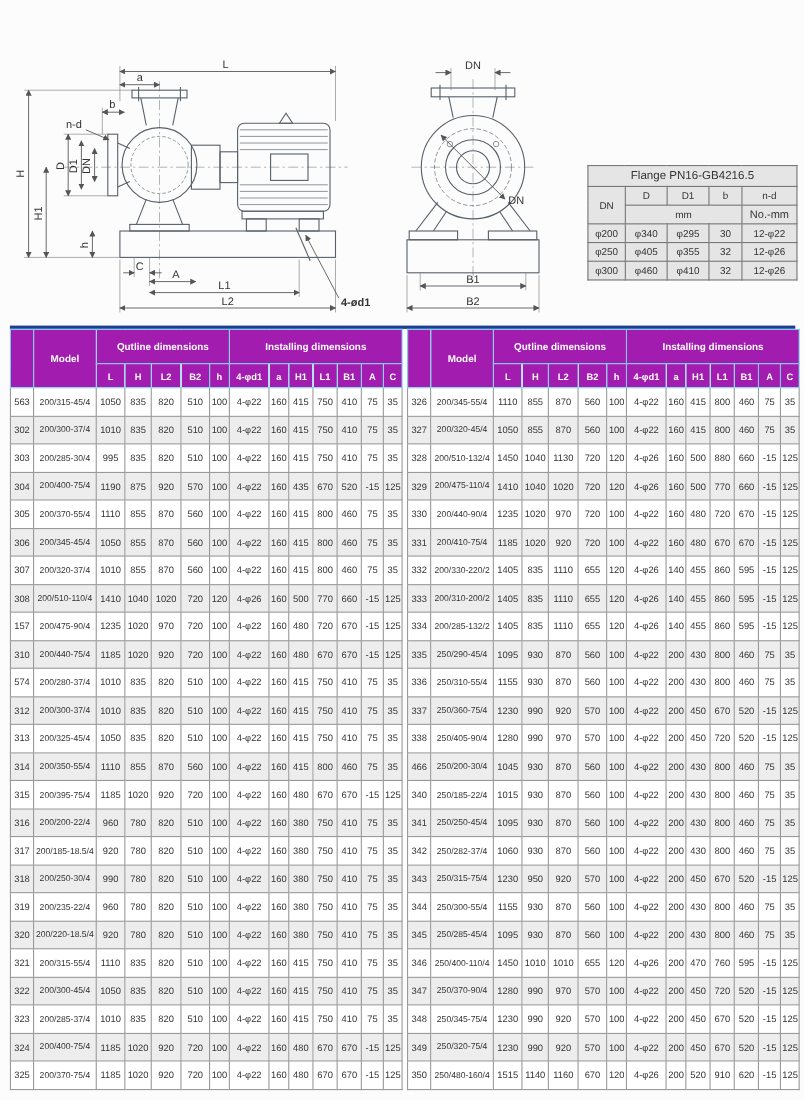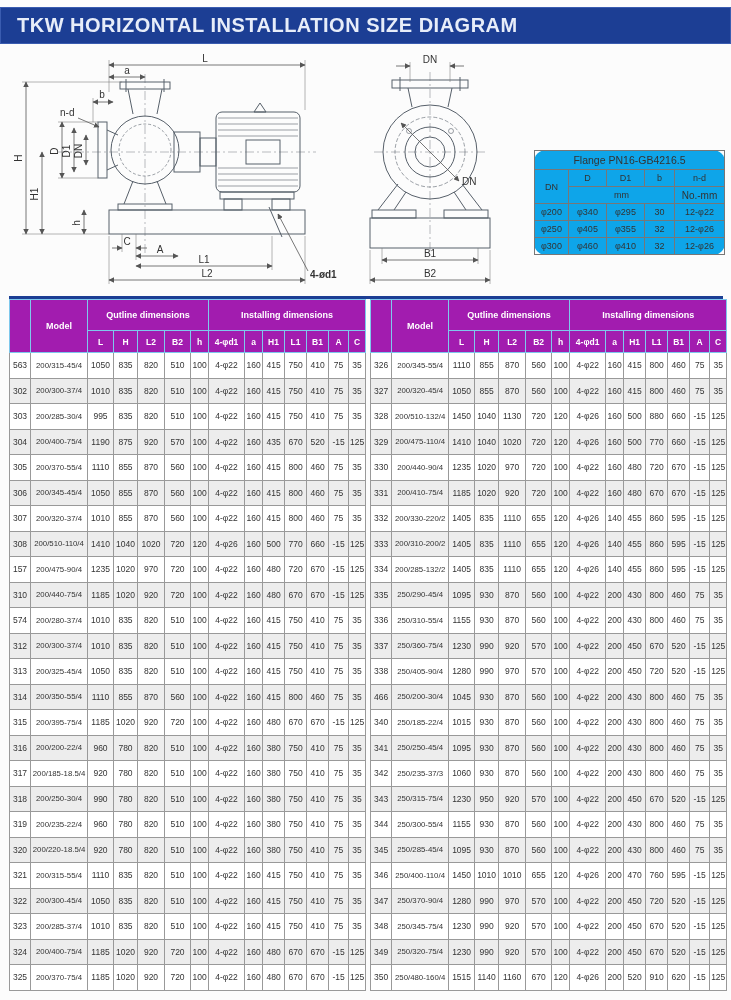--- a/index.html
+++ b/index.html
@@ -16,21 +16,21 @@
   #diagrams { position:absolute; top:50px; left:0; width:731px; height:244px; }
   svg text { fill:#333; font-family:"Liberation Sans",sans-serif; font-size:10px; }
   .ln { stroke:#57606a; fill:none; stroke-width:1; }
   .thin { stroke:#57606a; fill:none; stroke-width:.6; }
   .dim { stroke:#555; fill:none; stroke-width:.8; }
   .ext { stroke:#777; fill:none; stroke-width:.55; }
   .cl  { stroke:#8a8f96; fill:none; stroke-width:.6; stroke-dasharray:9 3 2 3; }
 
   
   table.flange { position:absolute; top:100px; right:6px; width:190px; border-collapse:collapse;
-    font-size:9px; color:#333; background:#0ea5e9; table-layout:fixed;border-radius:12px; }
+    font-size:9px; color:#333; background:#e5e5e5; table-layout:fixed; }
   .flange th, .flange td { border:1px solid #777; text-align:center; padding:0; height:17px; font-weight:normal; }
   .flange th.ft { font-size:10.5px; height:19px; }
   .flange th.small { font-size:10px; }
 
   
   #tables { position:absolute; top:296px; left:9px; width:714px; display:flex; gap:4px;
     border-top:3px solid #1c3e94; }
   table.spec { border-collapse:collapse; table-layout:fixed; width:355px; background:#fff;
     font-size:8.5px; color:#333; border:1.5px solid #555; }
   .spec th, .spec td { border:1px solid #999; padding:0 1px; text-align:center;
@@ -46,21 +46,20 @@
   .spec col.c-B2{width:26px} .spec col.c-h{width:18px} .spec col.c-d1{width:36px}
   .spec col.c-a{width:18px} .spec col.c-H1{width:22px} .spec col.c-L1{width:22px}
   .spec col.c-B1{width:22px} .spec col.c-A{width:20px} .spec col.c-C{width:17px}
   .spec td.gsep, .spec th.gsep { border-left:1.5px solid #555; }
 </style>
 </head>
 <body>
 
 <div id="page">
 
-  <div id="banner">TKW HORIZONTAL INSTALLATION SIZE DIAGRAM</div>
 
   <div id="diagrams">
 
     <svg width="335" height="242" viewBox="0 0 335 242" style="position:absolute;left:14px;top:2px;">
       <defs>
         <marker id="ar" viewBox="0 0 10 10" refX="9" refY="5" markerWidth="7" markerHeight="7" orient="auto-start-reverse">
           <path d="M0,0 L10,5 L0,10 z" fill="#555"></path>
         </marker>
       </defs>
 
@@ -966,21 +965,21 @@
             <td class="gsep">4-φ22</td>
             <td>200</td>
             <td>430</td>
             <td>800</td>
             <td>460</td>
             <td>75</td>
             <td>35</td>
           </tr>
           <tr>
             <td>342</td>
-            <td class="model">250/235-37/3</td>
+            <td class="model">250/282-37/4</td>
             <td class="gsep">1060</td>
             <td>930</td>
             <td>870</td>
             <td>560</td>
             <td>100</td>
             <td class="gsep">4-φ22</td>
             <td>200</td>
             <td>430</td>
             <td>800</td>
             <td>460</td>

